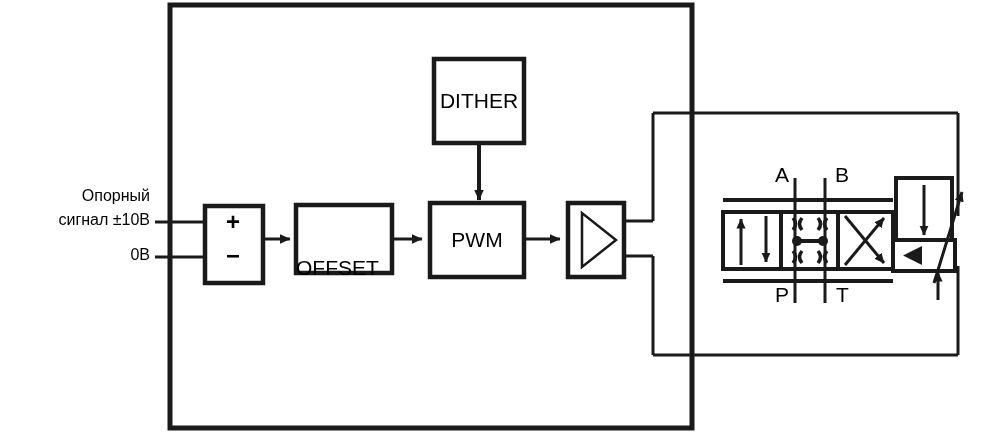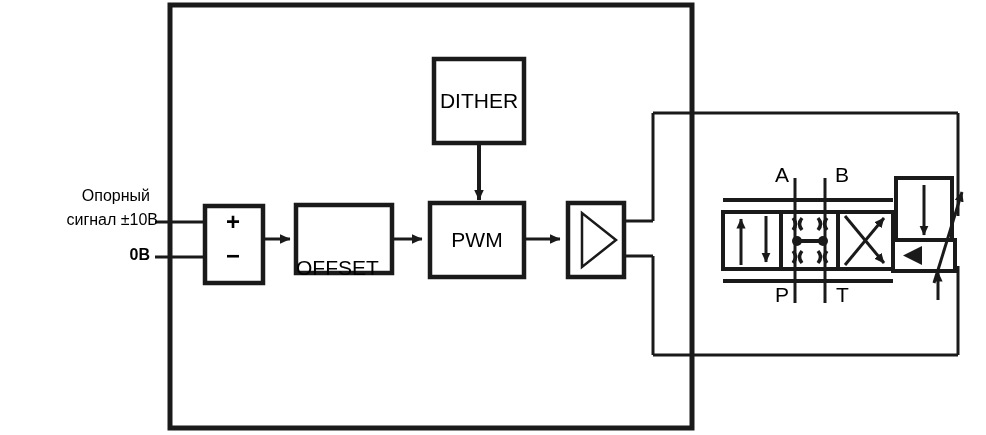--- a/index.html
+++ b/index.html
@@ -94,22 +94,22 @@
     <path d="M922,246 L922,265 L903,255.5 Z" fill="#1a1a1a" stroke="none"></path>
     <rect x="896" y="178" width="56" height="62" stroke-width="4" fill="#ffffff"></rect>
     <line x1="924" y1="185" x2="924" y2="235" stroke-width="3" marker-end="url(#ahs)"></line>
     <line x1="934" y1="283" x2="962" y2="192" stroke-width="3" marker-end="url(#ahs)"></line>
     <line x1="938" y1="300" x2="938" y2="272" stroke-width="3" marker-end="url(#ahs)"></line>
 
   </g>
 </svg>
 
 <div class="lbl sig" style="left:5px;top:187px;width:145px;">Опорный</div>
-<div class="lbl sig" style="left:8px;top:211px;width:150px;">сигнал ±10В</div>
-<div class="lbl sig" style="left:80px;top:246px;width:70px;font-weight:bold;">0В</div>
+<div class="lbl sig" style="left:0px;top:211px;width:150px;">сигнал ±10В</div>
+<div class="lbl sig" style="left:80px;top:246px;width:70px;">0В</div>
 
 <div class="lbl pm" style="left:226px;top:209px;">+</div>
 <div class="lbl pm" style="left:226px;top:243px;">−</div>
 
 <div class="lbl blk" style="left:296px;top:228px;width:96px;text-align:left;margin-top:28px;">OFFSET</div>
 <div class="lbl blk" style="left:434px;top:89px;width:90px;text-align:center;">DITHER</div>
 <div class="lbl blk" style="left:430px;top:228px;width:94px;text-align:center;">PWM</div>
 
 <div class="lbl port" style="left:775px;top:163px;">A</div>
 <div class="lbl port" style="left:835px;top:163px;">B</div>

